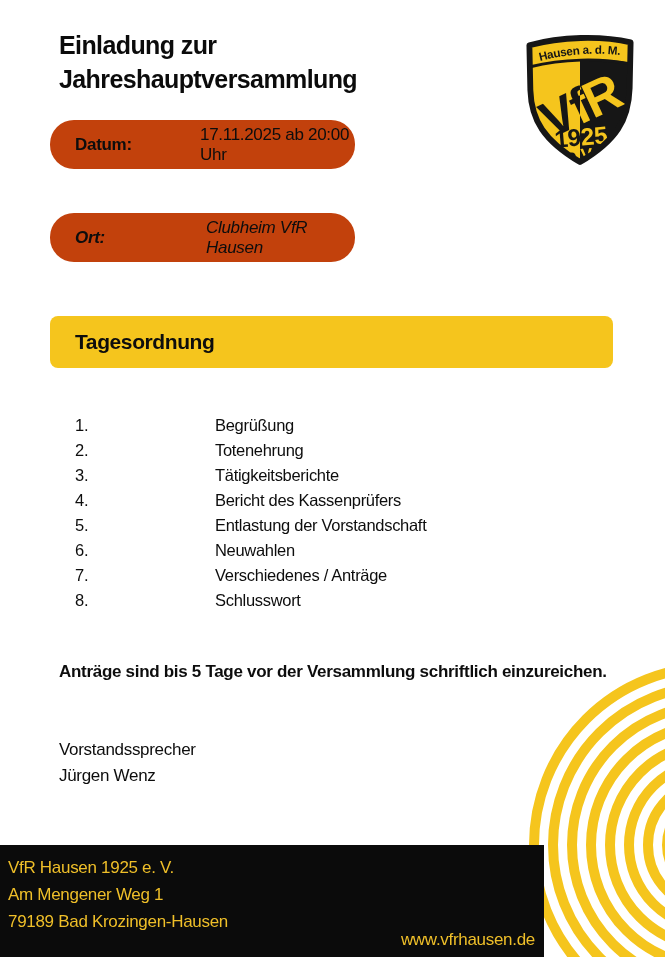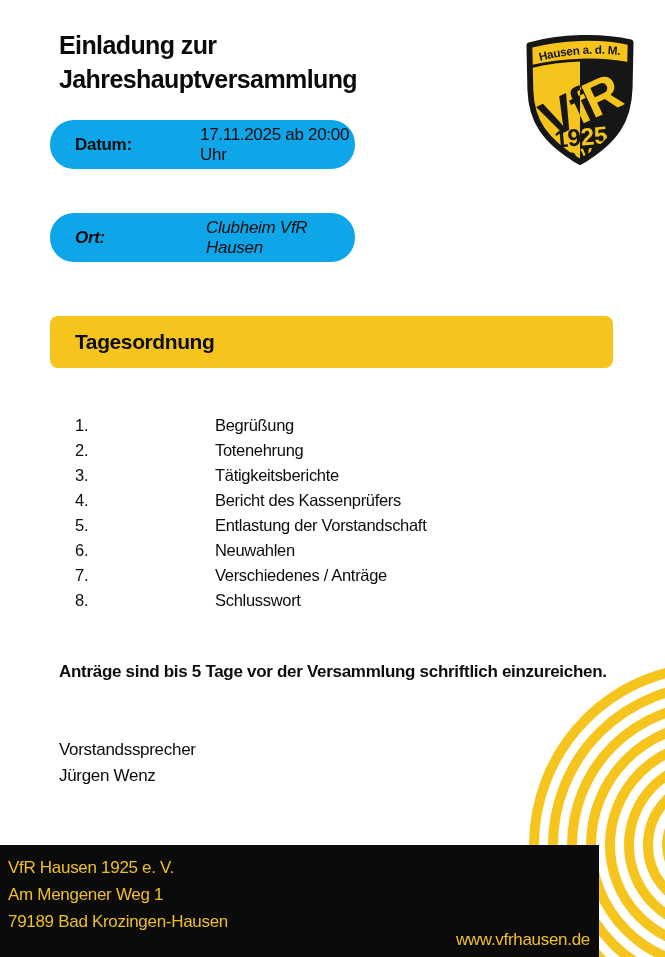--- a/index.html
+++ b/index.html
@@ -14,21 +14,21 @@
   }
   
   .title{
     position:absolute;left:59px;top:28px;
     font-size:25px;font-weight:bold;line-height:34px;
     letter-spacing:-0.6px;color:#0b0b0b;
   }
   
   .info-box{
     position:absolute;left:50px;width:305px;height:49px;
-    background:#0ea5e9;border-radius:24px;
+    background:#c2410c;border-radius:24px;
     display:flex;align-items:center;
     font-size:17px;
   }
   .info-box .lbl{font-weight:bold;margin-left:25px;width:108px;}
   .info-box .val{font-weight:normal;margin-left:32px;}
   .box-datum{top:120px;}
   .box-ort{top:213px;font-style:italic;}
   
   .agenda-bar{
     position:absolute;left:50px;top:316px;width:563px;height:52px;
@@ -50,21 +50,21 @@
     font-size:17px;font-weight:bold;letter-spacing:-0.3px;
   }
   .signature{
     position:absolute;left:59px;top:737px;
     font-size:17px;line-height:26px;
   }
   
   .arcs{position:absolute;left:0;top:0;pointer-events:none;}
   
   .footer{
-    position:absolute;left:0;top:845px;width:599px;height:112px;
+    position:absolute;left:0;top:845px;width:544px;height:112px;
     background:#0b0b0b;color:#EFBF29;
     font-size:17px;
   }
   .footer .addr{position:absolute;left:8px;top:9px;line-height:27px;}
   .footer .site{
     position:absolute;right:9px;bottom:7px;
     color:#EFBF29;text-decoration:none;font-size:17px;
   }
   
   .logo{position:absolute;left:521px;top:20px;width:118px;height:146px;}

